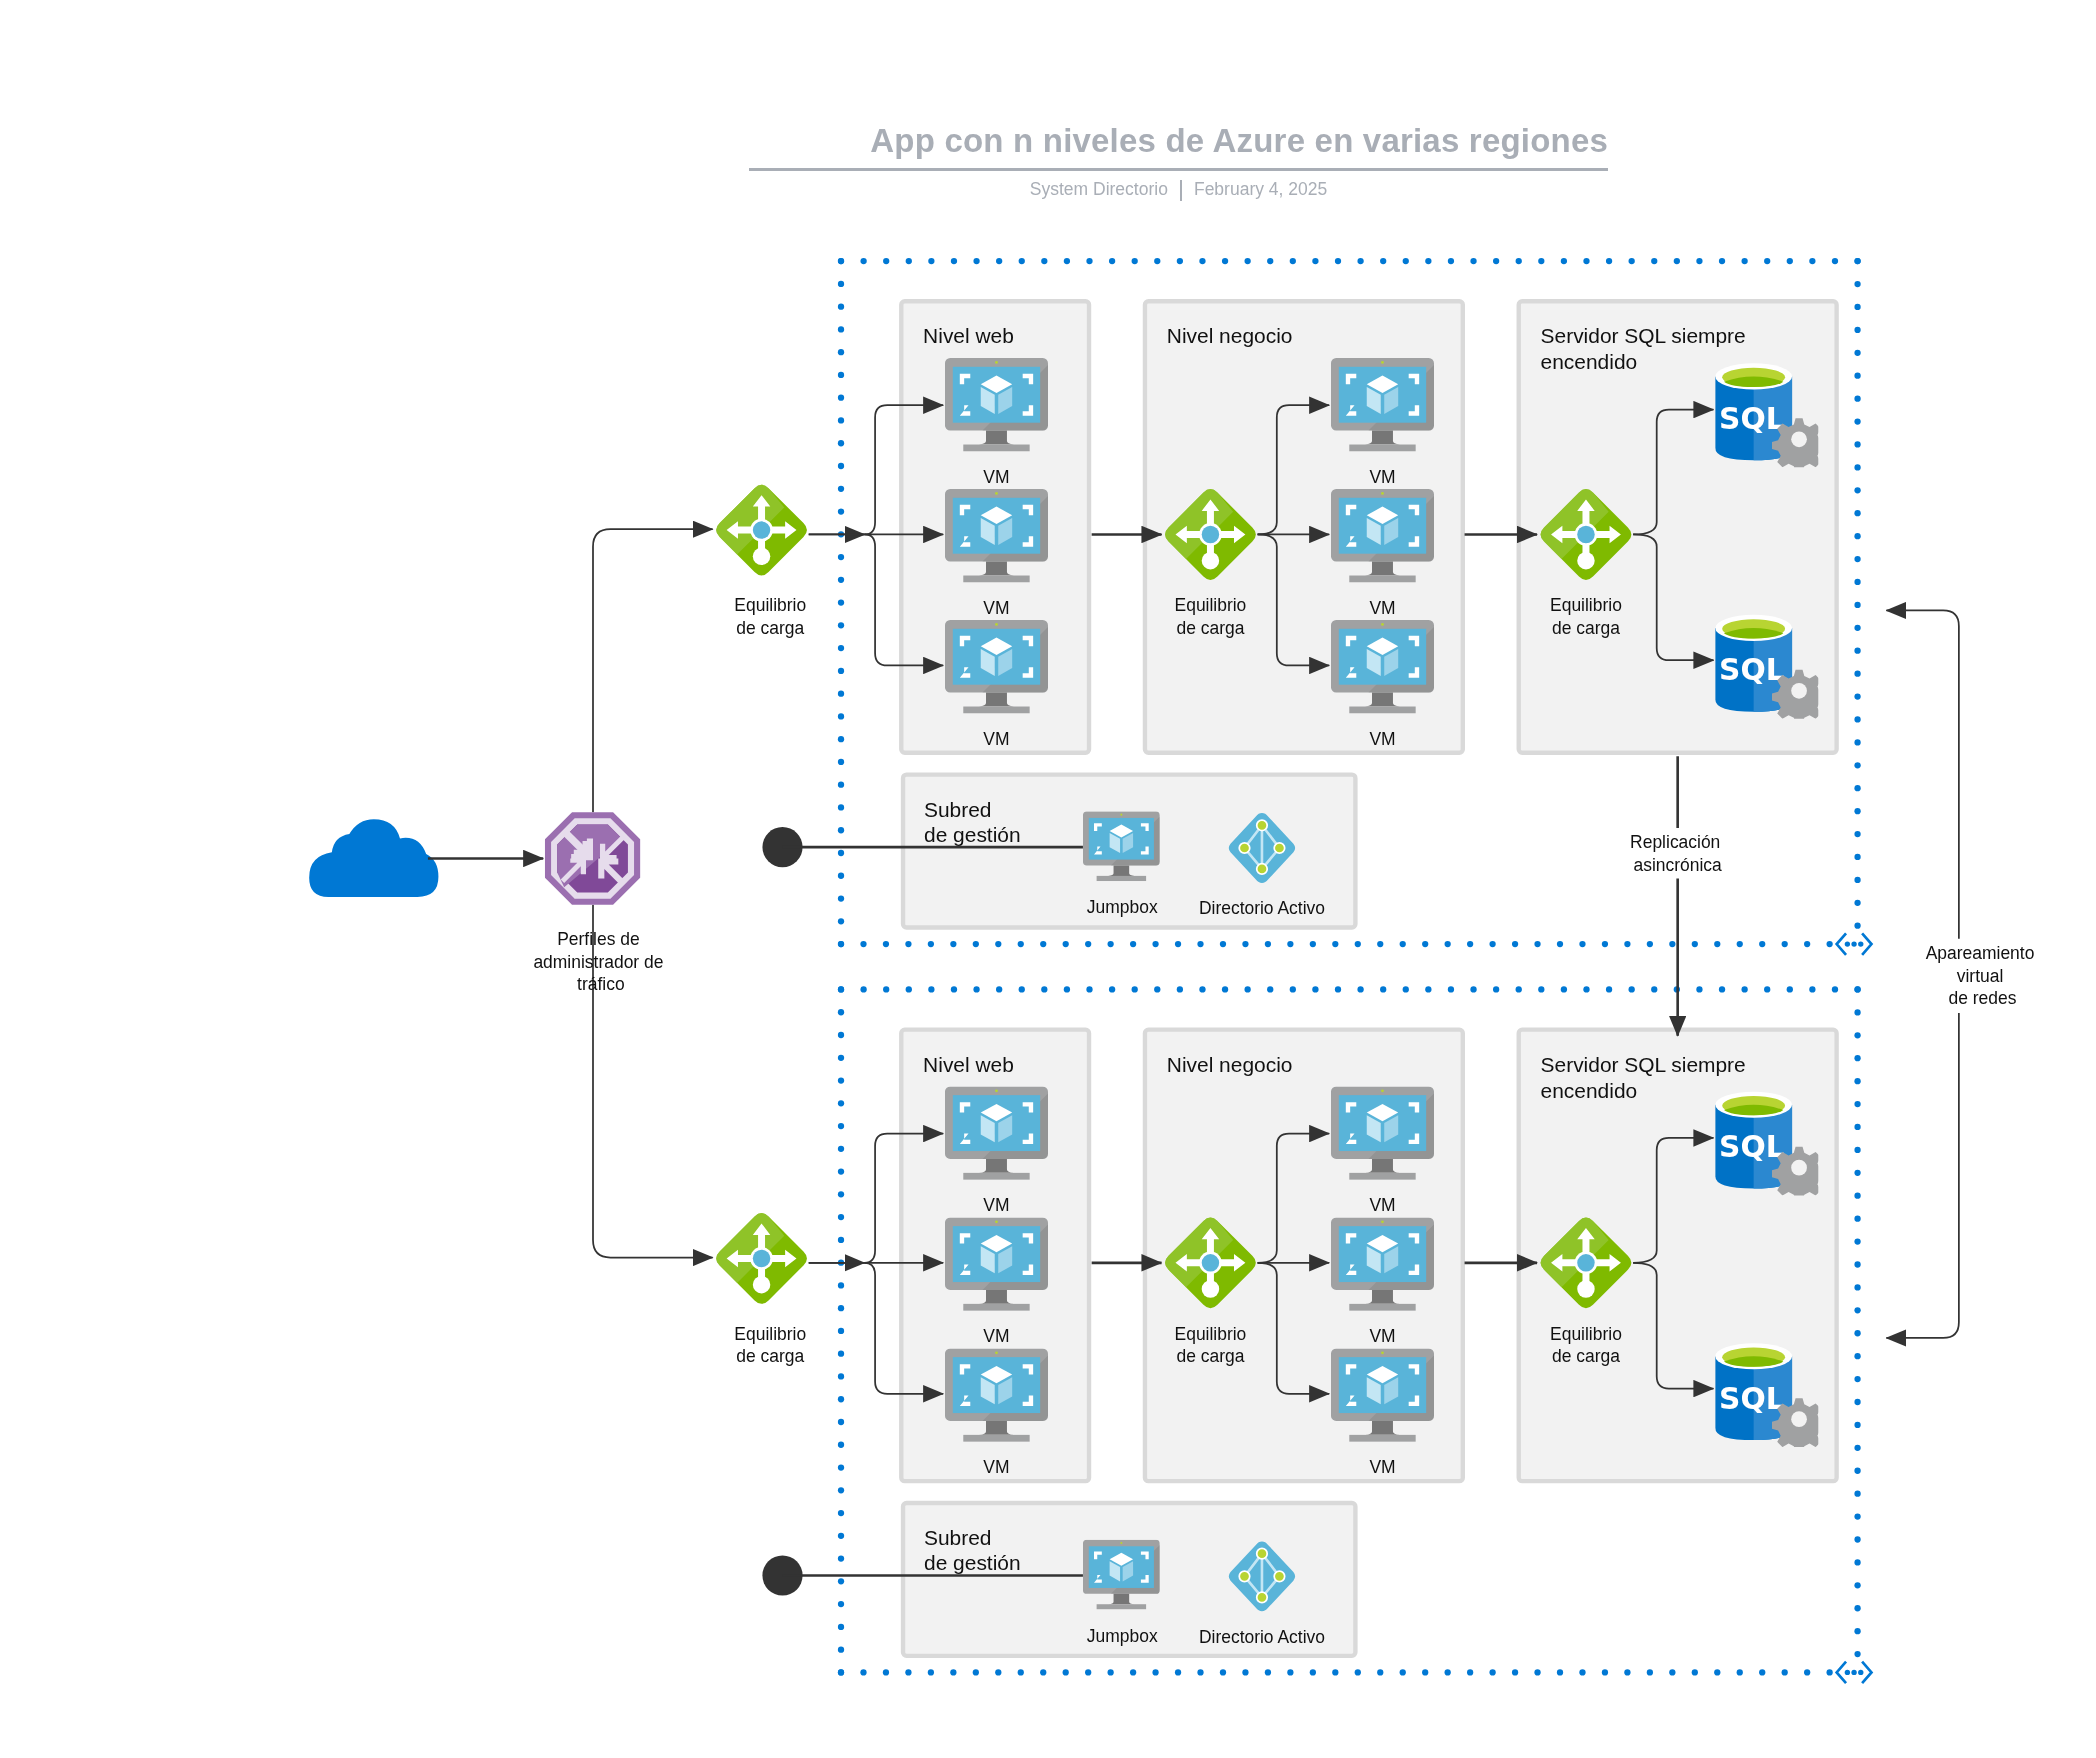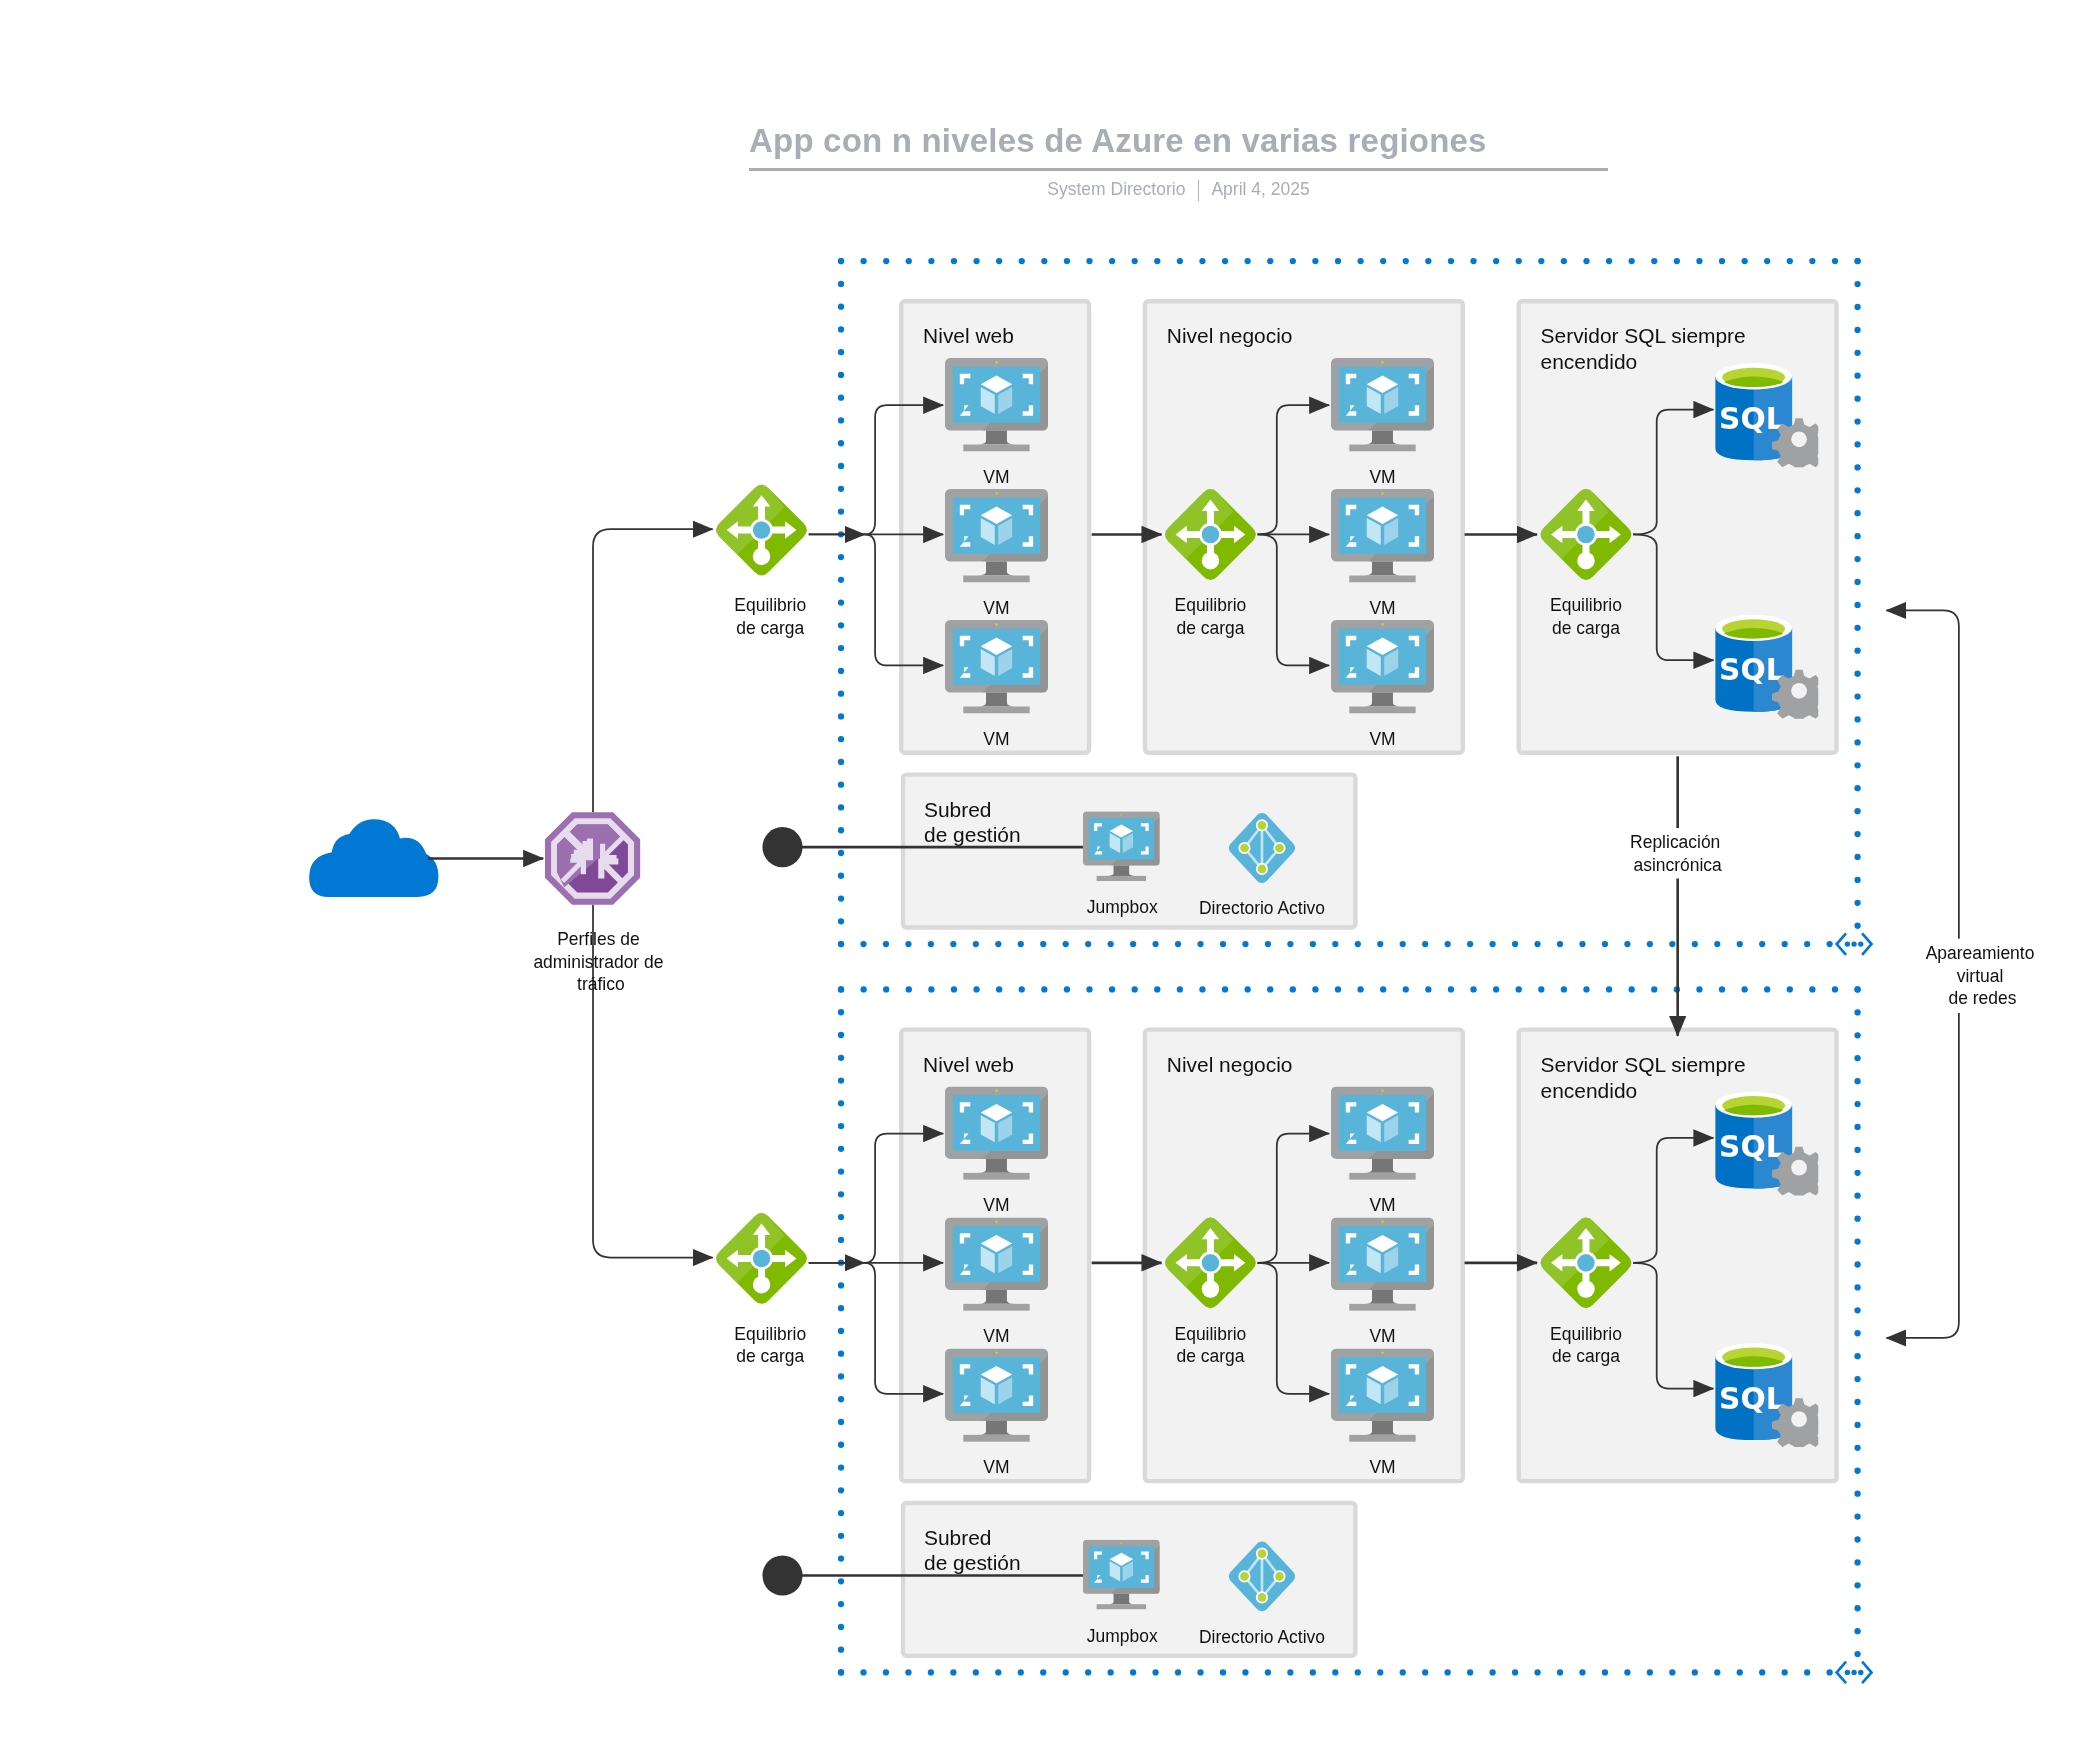--- a/index.html
+++ b/index.html
@@ -1,33 +1,33 @@
 <!DOCTYPE html>
 <html style="font-size:14px"><head>
 <meta charset="utf-8">
 <style>
   html, body { margin:0; padding:0; background:#ffffff; }
   body { width:2096px; height:1758px; position:relative; overflow:hidden;
          font-family:"Liberation Sans", "DejaVu Sans", sans-serif; color:#111; }
-  .title { position:absolute; left:749px; width:859px; top:122px; text-align:left;
+  .title { position:absolute; left:749px; width:859px; top:122px; text-align:right;
            font-size:33px; font-weight:bold; color:#a9aeb6; letter-spacing:0.2px; }
   .title-rule { position:absolute; left:749px; width:859px; top:168px; height:2.6px; background:#a9aeb6; }
   .subtitle { position:absolute; left:749px; width:859px; top:179px; text-align:center;
               font-size:17.5px; color:#a9aeb6; }
   .subtitle .sep { display:inline-block; width:1.7px; height:21px; background:#a9aeb6; vertical-align:middle; margin:0 12.2px; }
   svg#diagram { position:absolute; left:0; top:0; }
   .lbl { font-family:"Liberation Sans", "DejaVu Sans", sans-serif; fill:#111; }
 </style>
 </head>
 <body>
 
 <div class="title">App con n niveles de Azure en varias regiones</div>
 <div class="title-rule"></div>
 <div class="subtitle">
-  <span>System Directorio</span><span class="sep"></span><span>April 4, 2025</span>
+  <span>System Directorio</span><span class="sep"></span><span>February 4, 2025</span>
 </div>
 
 <svg id="diagram" width="2096" height="1758" viewBox="0 0 2400 2013" xmlns="http://www.w3.org/2000/svg">
   <defs>
     <marker id="arrow" markerWidth="12" markerHeight="12" refX="11" refY="6" orient="auto" markerUnits="userSpaceOnUse">
       <path d="M0,0 L12,6 L0,12 z" fill="#333"></path>
     </marker>
     <marker id="arrowL" viewBox="0 0 24 20" markerWidth="24" markerHeight="20" refX="23" refY="10" orient="auto" markerUnits="userSpaceOnUse">
       <path d="M0,0 L24,10 L0,20 z" fill="#333"></path>
     </marker>

